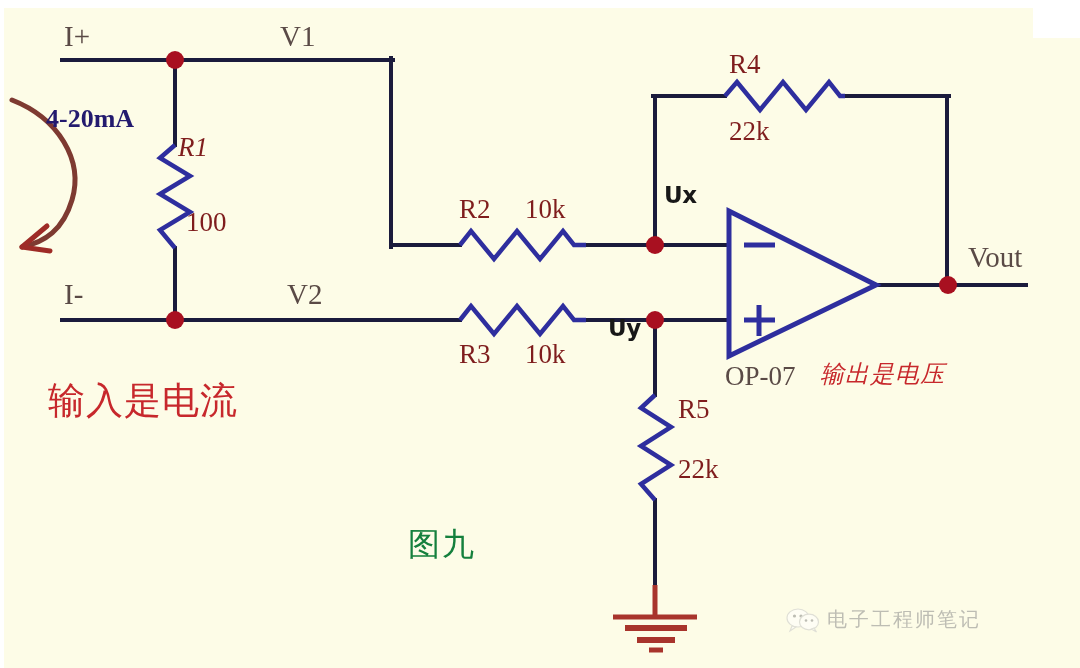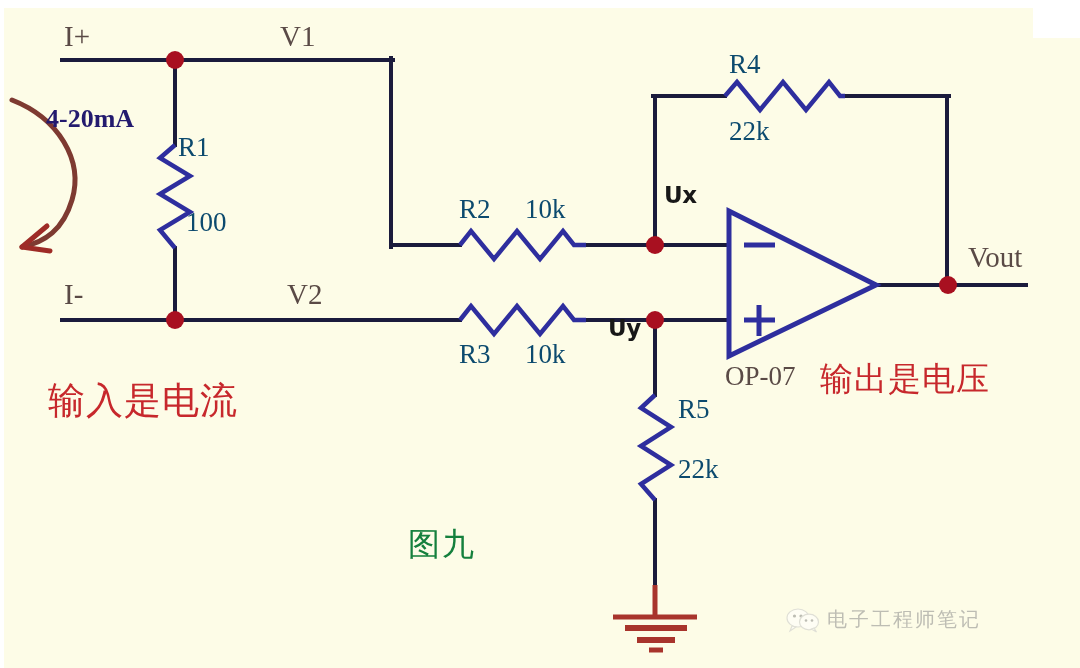--- a/index.html
+++ b/index.html
@@ -44,21 +44,21 @@
     line-height: 1;
     pointer-events: none;
   }
   
   .ser {
     font-family: "Liberation Serif", "DejaVu Serif", serif;
     color: #5a4a46;
   }
   .ser-b {
     font-family: "Liberation Serif", "DejaVu Serif", serif;
-    color: #0c4a6e;
+    color: #7f1d1d;
   }
   
   .navy-b {
     font-family: "Liberation Serif", "DejaVu Serif", serif;
     font-weight: bold;
     color: #231a6e;
     margin-top: 7px;
   }
   
   .sans-b {
@@ -183,21 +183,21 @@
   <div class="lbl ser" style="left:64px; top:22px; font-size:29px;">I+</div>
 
   <div class="lbl ser" style="left:64px; top:280px; font-size:29px;">I-</div>
 
   <div class="lbl ser" style="left:280px; top:22px; font-size:29px;">V1</div>
 
   <div class="lbl ser" style="left:287px; top:280px; font-size:29px;">V2</div>
 
   <div class="lbl navy-b" style="left:46px; top:99px; font-size:26px;">4-20mA</div>
 
-  <div class="lbl ser-b" style="left:178px; top:134px; font-size:27px;">R1</div>
+  <div class="lbl ser-b" style="left:178px; top:134px; font-size:27px;font-style:italic;">R1</div>
   <div class="lbl ser-b" style="left:186px; top:209px; font-size:27px;">100</div>
 
   <div class="lbl ser-b" style="left:459px; top:196px; font-size:27px;">R2</div>
   <div class="lbl ser-b" style="left:525px; top:196px; font-size:27px;">10k</div>
 
   <div class="lbl ser-b" style="left:459px; top:341px; font-size:27px;">R3</div>
   <div class="lbl ser-b" style="left:525px; top:341px; font-size:27px;">10k</div>
 
   <div class="lbl ser-b" style="left:729px; top:51px; font-size:27px;">R4</div>
   <div class="lbl ser-b" style="left:729px; top:118px; font-size:27px;">22k</div>
@@ -208,21 +208,21 @@
   <div class="lbl sans-b" style="left:664px; top:184px; font-size:23px;">Ux</div>
 
   <div class="lbl sans-b" style="left:608px; top:282px; font-size:23px;margin-top:35px;">Uy</div>
 
   <div class="lbl ser" style="left:725px; top:363px; font-size:27px;">OP-07</div>
 
   <div class="lbl ser" style="left:968px; top:243px; font-size:29px;">Vout</div>
 
   <div class="lbl cn-red" style="left:48px; top:382px; font-size:37px;">输入是电流</div>
 
-  <div class="lbl cn-red" style="left:820px; top:362px; font-size:33px;">输出是电压</div>
+  <div class="lbl cn-red" style="left:820px; top:362px; font-size:24px;font-style:italic;">输出是电压</div>
 
 
   <div class="lbl fig-label" style="left:408px; top:528px; font-size:32px;">图九</div>
 
   <div class="wm" style="left:786px; top:606px;">
     <svg width="34" height="26" viewBox="0 0 34 26">
       <ellipse cx="12" cy="11" rx="11" ry="9" fill="#ffffff" stroke="#c9c9c9" stroke-width="1.2"></ellipse>
       <path d="M 6 19 L 4 24 L 10 20 Z" fill="#ffffff" stroke="#c9c9c9" stroke-width="1.2"></path>
       <circle cx="8.5" cy="9" r="1.6" fill="#8a8a8a"></circle>
       <circle cx="15" cy="9" r="1.6" fill="#8a8a8a"></circle>

